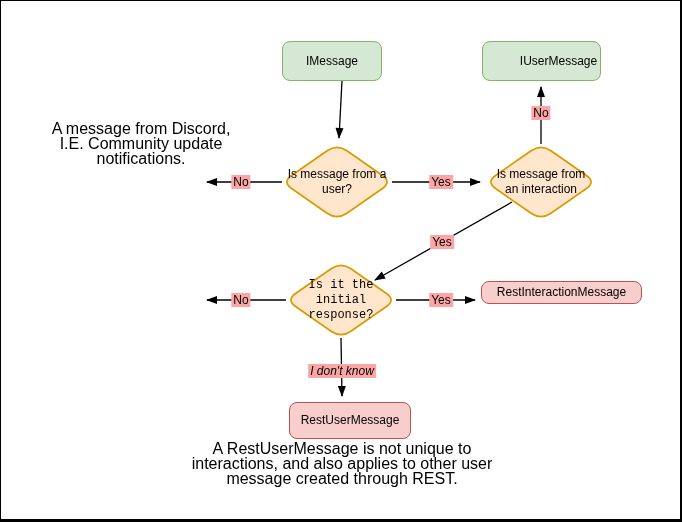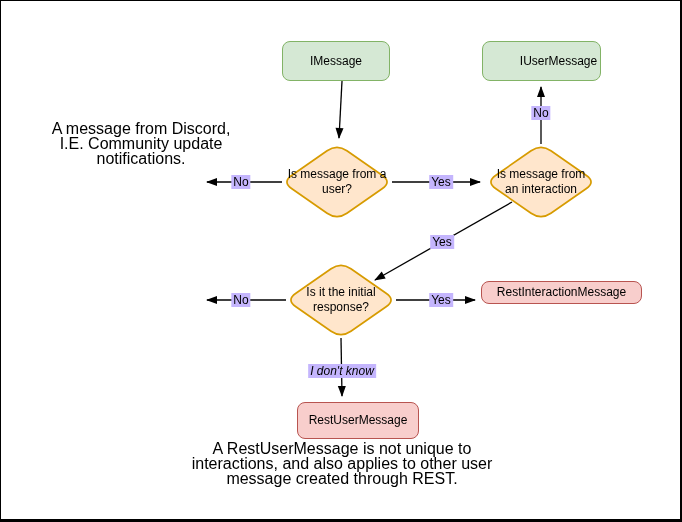--- a/index.html
+++ b/index.html
@@ -40,21 +40,21 @@
     line-height: 15px;
     text-align: center;
     color: #000000;
   }
   .elabel {
     position: absolute;
     transform: translate(-50%, -50%);
     font-size: 12px;
     line-height: 14px;
     color: #000000;
-    background: #c4b5fd;
+    background: #fca5a5;
     padding: 0 2px;
     white-space: nowrap;
   }
   .note {
     position: absolute;
     font-size: 16px;
     line-height: 15px;
     text-align: center;
     color: #000000;
   }
@@ -78,36 +78,36 @@
     <path d="M511 201 L374 279" stroke="#000000" stroke-width="1.3" fill="none" marker-end="url(#arrow)"></path>
     <path d="M285 299 L206 299" stroke="#000000" stroke-width="1.3" fill="none" marker-end="url(#arrow)"></path>
     <path d="M395 299 L474 299" stroke="#000000" stroke-width="1.3" fill="none" marker-end="url(#arrow)"></path>
     <path d="M340 337 L341 395" stroke="#000000" stroke-width="1.3" fill="none" marker-end="url(#arrow)"></path>
 
     <path d="M290.9 174.2 L326.1 149.8 Q336 143 345.9 149.8 L381.1 174.2 Q391 181 381.1 187.8 L345.9 212.2 Q336 219 326.1 212.2 L290.9 187.8 Q281 181 290.9 174.2 Z" fill="#ffe6cc" stroke="#d79b00" stroke-width="1.7"></path>
     <path d="M494.9 174.2 L530.1 149.8 Q540 143 549.9 149.8 L585.1 174.2 Q595 181 585.1 187.8 L549.9 212.2 Q540 219 530.1 212.2 L494.9 187.8 Q485 181 494.9 174.2 Z" fill="#ffe6cc" stroke="#d79b00" stroke-width="1.7"></path>
     <path d="M294.9 292.2 L330.1 267.8 Q340 261 349.9 267.8 L385.1 292.2 Q395 299 385.1 305.8 L349.9 330.2 Q340 337 330.1 330.2 L294.9 305.8 Q285 299 294.9 292.2 Z" fill="#ffe6cc" stroke="#d79b00" stroke-width="1.7"></path>
   </svg>
 
-  <div class="node green" style="left:281px; top:40px; width:108px; height:40px;">
+  <div class="node green" style="left:281px; top:40px; width:100px; height:40px;">
     <span>IMessage</span>
   </div>
   <div class="node green" style="left:481px; top:40px; width:119px; height:40px;padding-left:34px;">
     <span>IUserMessage</span>
   </div>
   <div class="node red" style="left:480px; top:280px; width:161px; height:23px;">
     <span>RestInteractionMessage</span>
   </div>
-  <div class="node red" style="left:296px; top:401px; width:122px; height:37px;">
+  <div class="node red" style="left:288px; top:401px; width:122px; height:37px;">
     <span>RestUserMessage</span>
   </div>
 
   <div class="dlabel" style="left:540px; top:181px; width:100px;">Is message from an interaction</div>
   <div class="dlabel" style="left:336px; top:181px; width:100px;">Is message from a user?</div>
-  <div class="dlabel" style="left:340px; top:299px; width:96px;">Is it the initial response?</div>
+  <div class="dlabel" style="left:340px; top:299px; width:96px;font-family:Liberation Mono, monospace;">Is it the initial response?</div>
 
   <div class="elabel" style="left:240px; top:181px;">No</div>
   <div class="elabel" style="left:440px; top:181px;">Yes</div>
   <div class="elabel" style="left:540px; top:112px;">No</div>
   <div class="elabel" style="left:441px; top:241px;">Yes</div>
   <div class="elabel" style="left:240px; top:299px;">No</div>
   <div class="elabel" style="left:440px; top:299px;">Yes</div>
   <div class="elabel" style="left:341px; top:370px;font-style:italic;">I don't know</div>
 
   <div class="note" style="left:44px; top:120px; width:192px;">A message from Discord, I.E. Community update notifications.</div>

